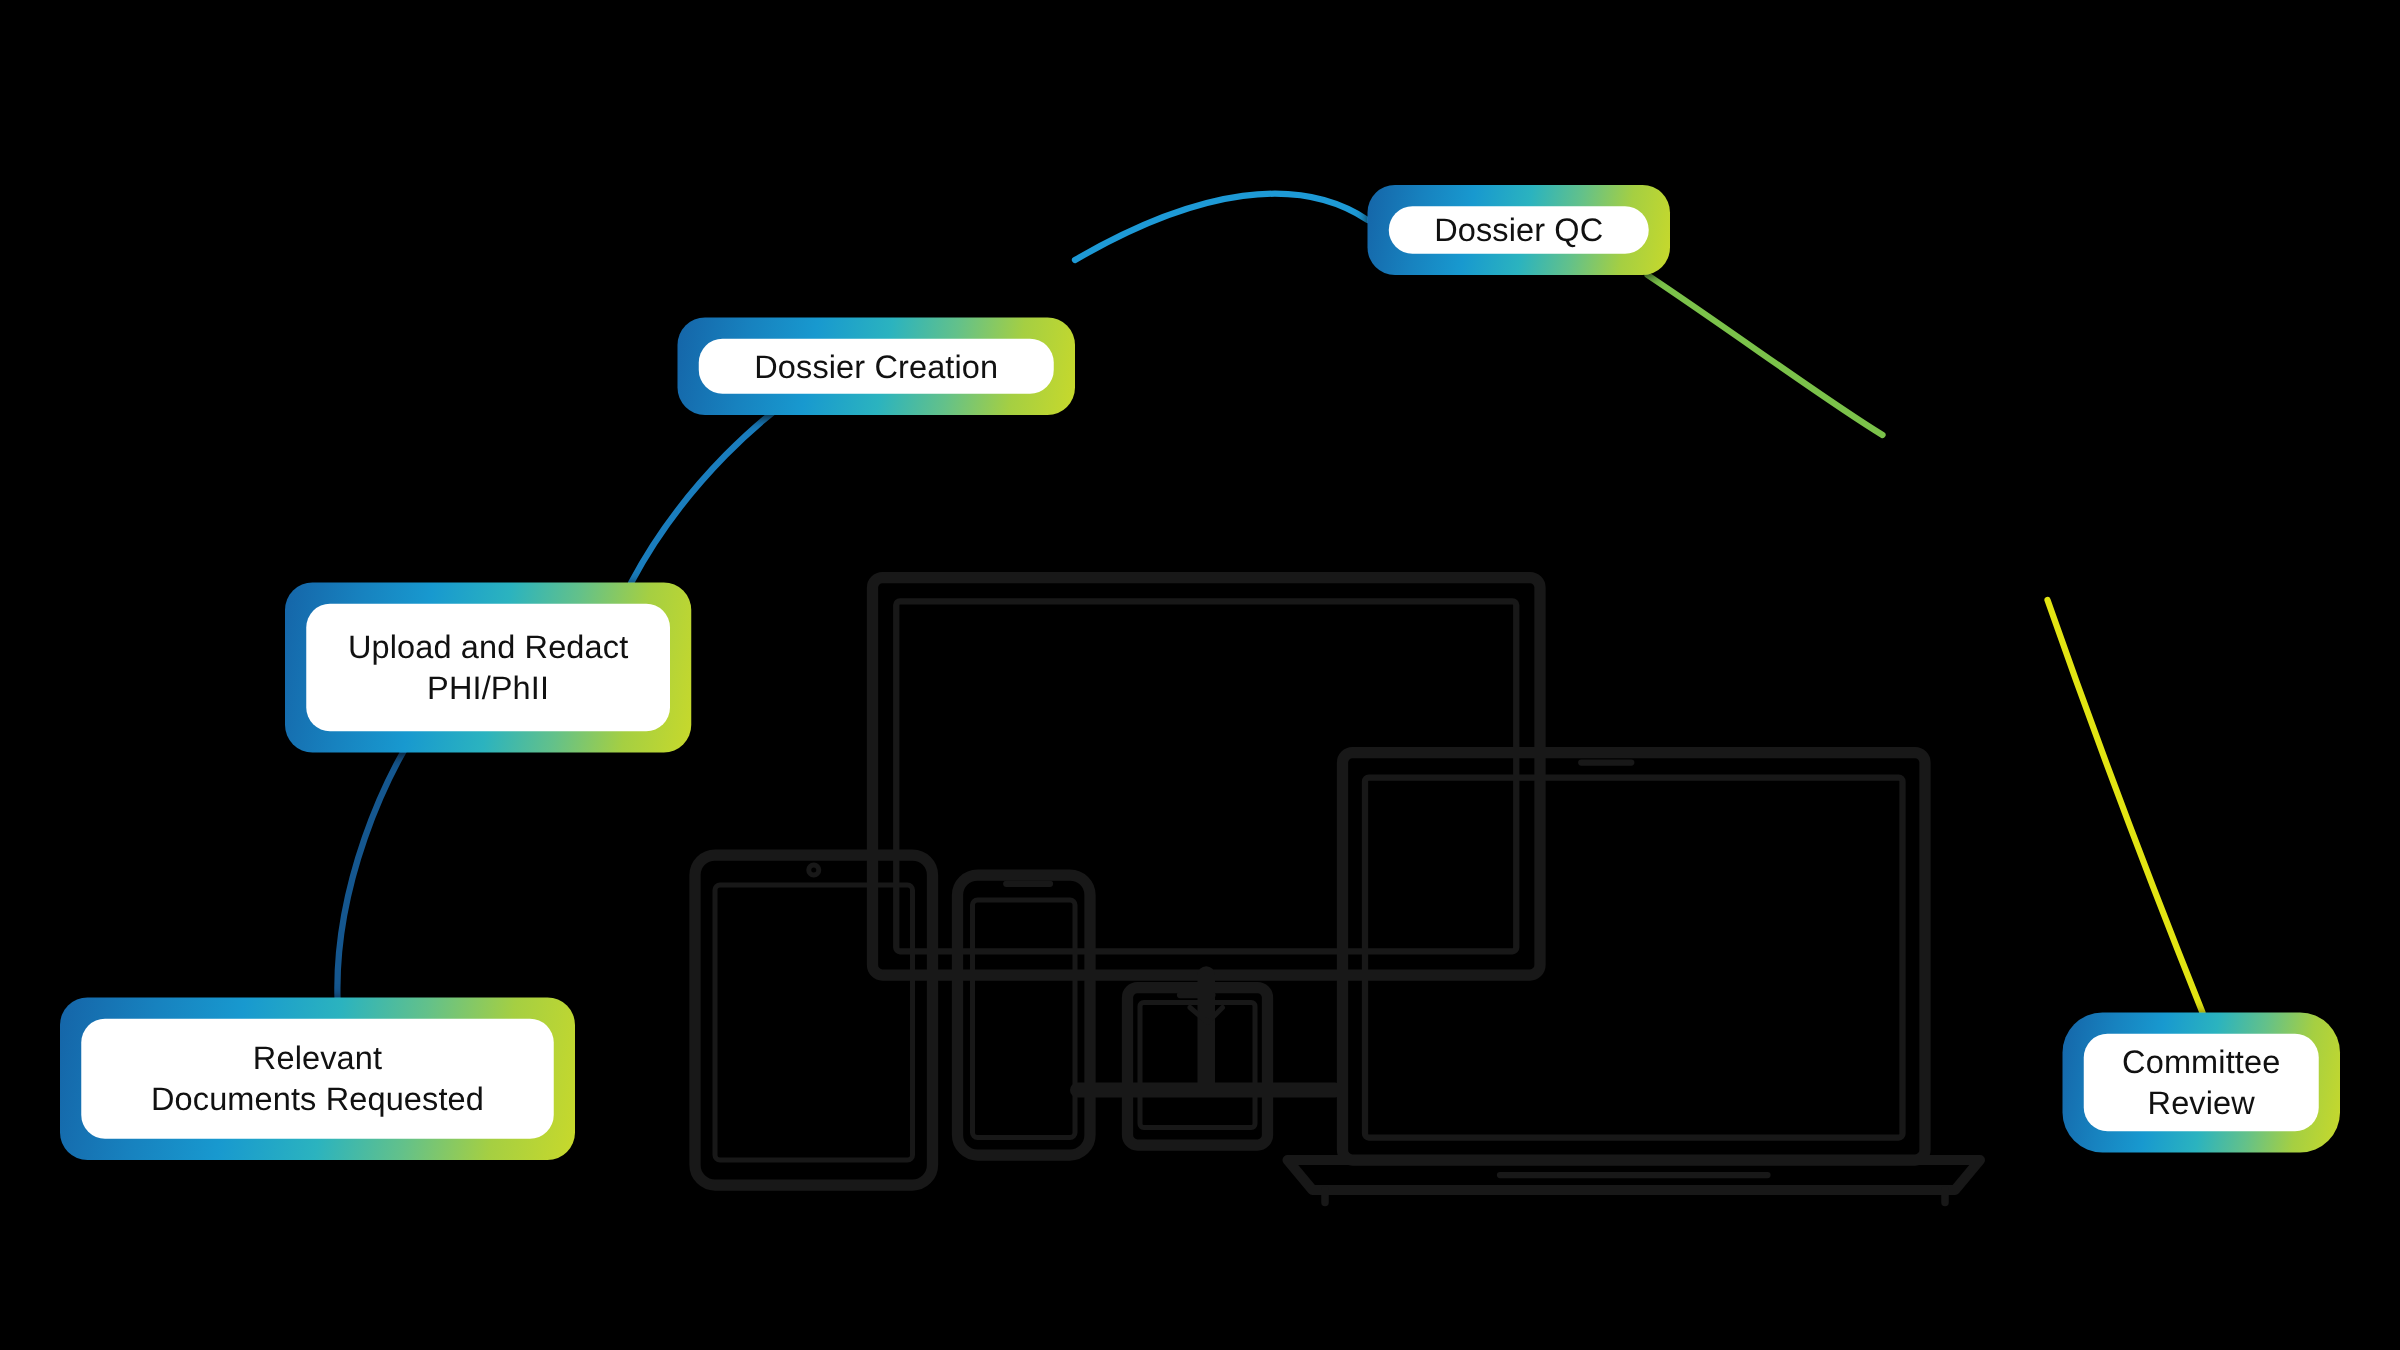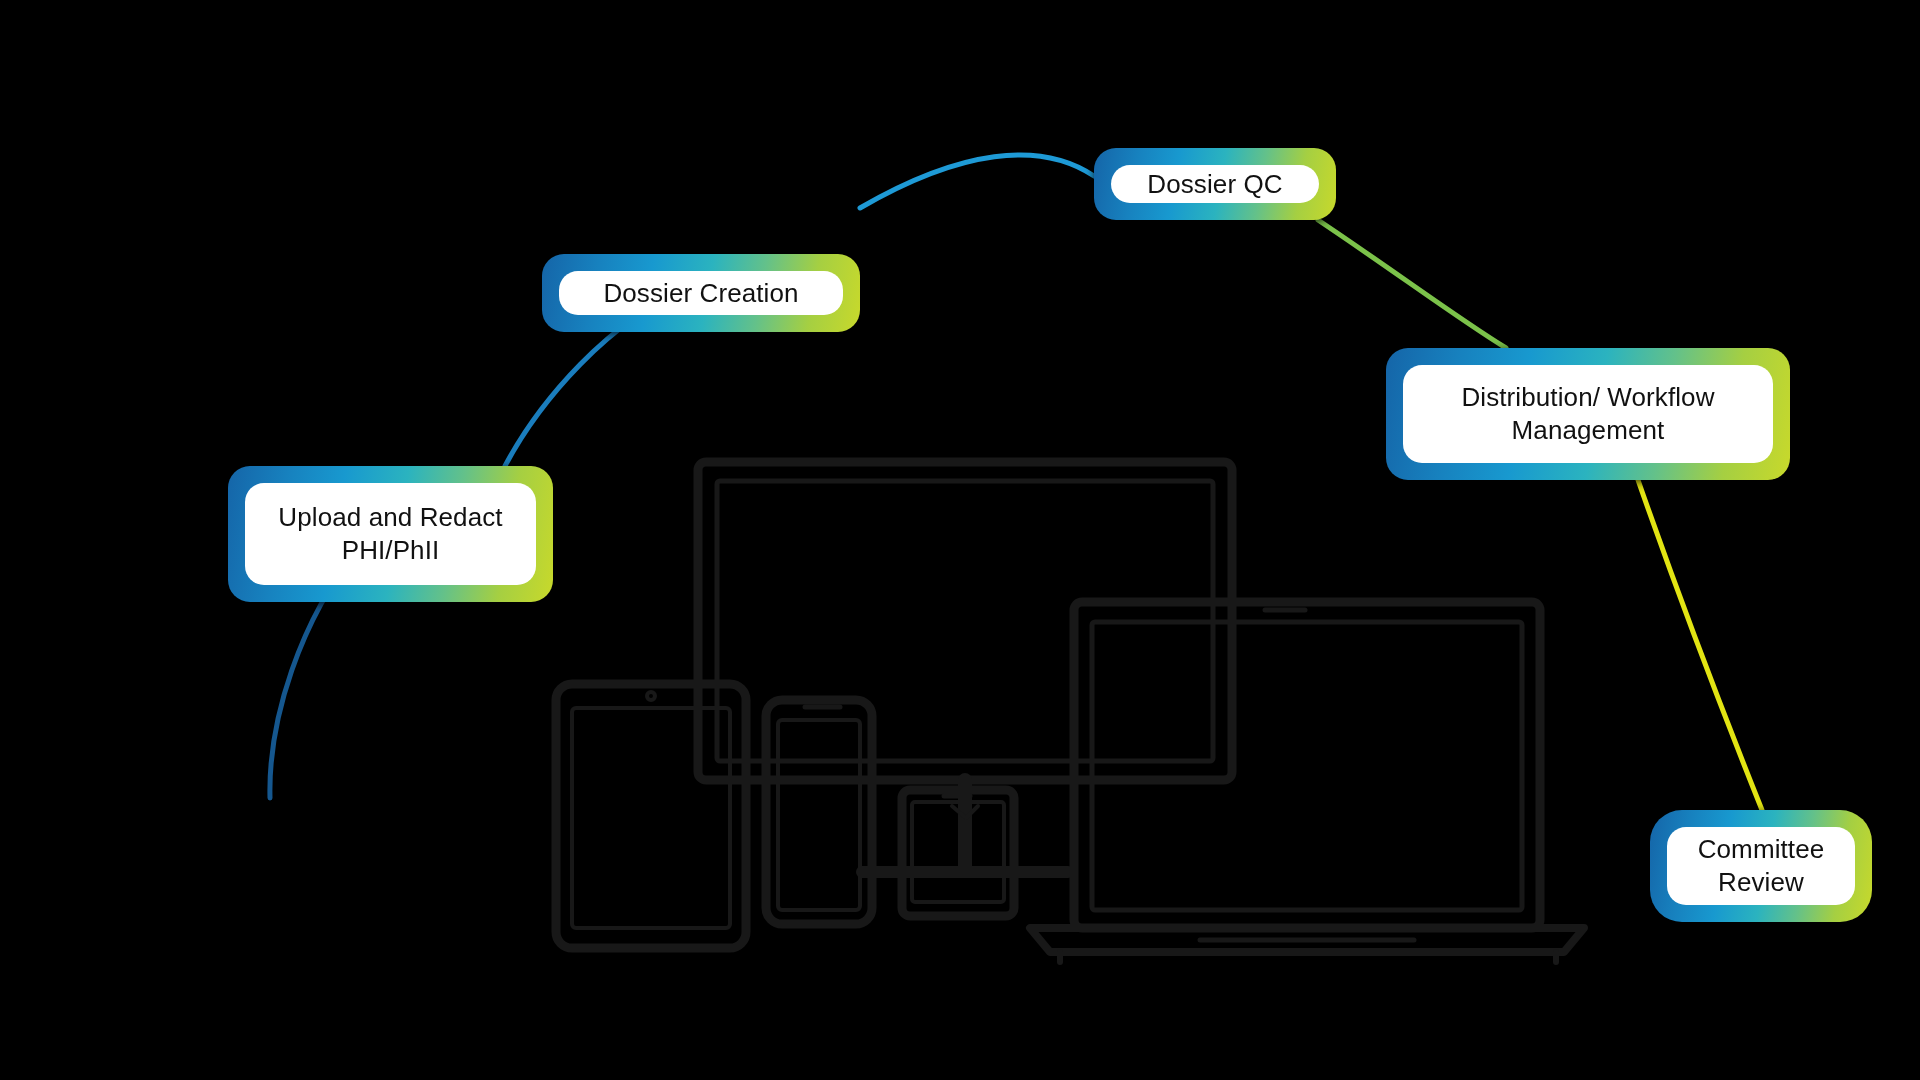--- a/index.html
+++ b/index.html
@@ -106,46 +106,46 @@
       <path d="M 270 798 C 268 720, 300 620, 360 546" stroke="#15578f" stroke-width="5"></path>
       <path d="M 505 466 C 540 400, 610 320, 688 288" stroke="#1a7dbd" stroke-width="5"></path>
       <path d="M 860 208 C 960 150, 1040 140, 1094 176" stroke="#1e9ad6" stroke-width="5"></path>
       <path d="M 1318 220 C 1390 268, 1460 320, 1506 348" stroke="#7bc24a" stroke-width="5"></path>
       <path d="M 1638 480 C 1680 600, 1730 730, 1762 810" stroke="#e2e413" stroke-width="5"></path>
     </g>
   </svg>
 
   <div id="nodes">
 
+    <div class="node" style="left:48px; top:798px; width:412px; height:130px;">
+      <div class="node-inner">
+        <span class="node-label">Relevant
+Documents Requested</span>
+      </div>
+    </div>
 
     <div class="node" style="left:228px; top:466px; width:325px; height:136px;">
       <div class="node-inner">
         <span class="node-label">Upload and Redact
 PHI/PhII</span>
       </div>
     </div>
 
     <div class="node" style="left:542px; top:210px; width:318px; height:78px;margin-top:44px;">
       <div class="node-inner">
         <span class="node-label">Dossier Creation</span>
       </div>
     </div>
 
     <div class="node" style="left:1094px; top:148px; width:242px; height:72px;">
       <div class="node-inner">
         <span class="node-label">Dossier QC</span>
       </div>
     </div>
 
-    <div class="node" style="left:1386px; top:348px; width:404px; height:132px;">
-      <div class="node-inner">
-        <span class="node-label">Distribution/ Workflow
-Management</span>
-      </div>
-    </div>
 
     <div class="node" style="left:1650px; top:810px; width:222px; height:112px;border-radius:32px;">
       <div class="node-inner">
         <span class="node-label">Committee
 Review</span>
       </div>
     </div>
 
   </div>
 </div>

